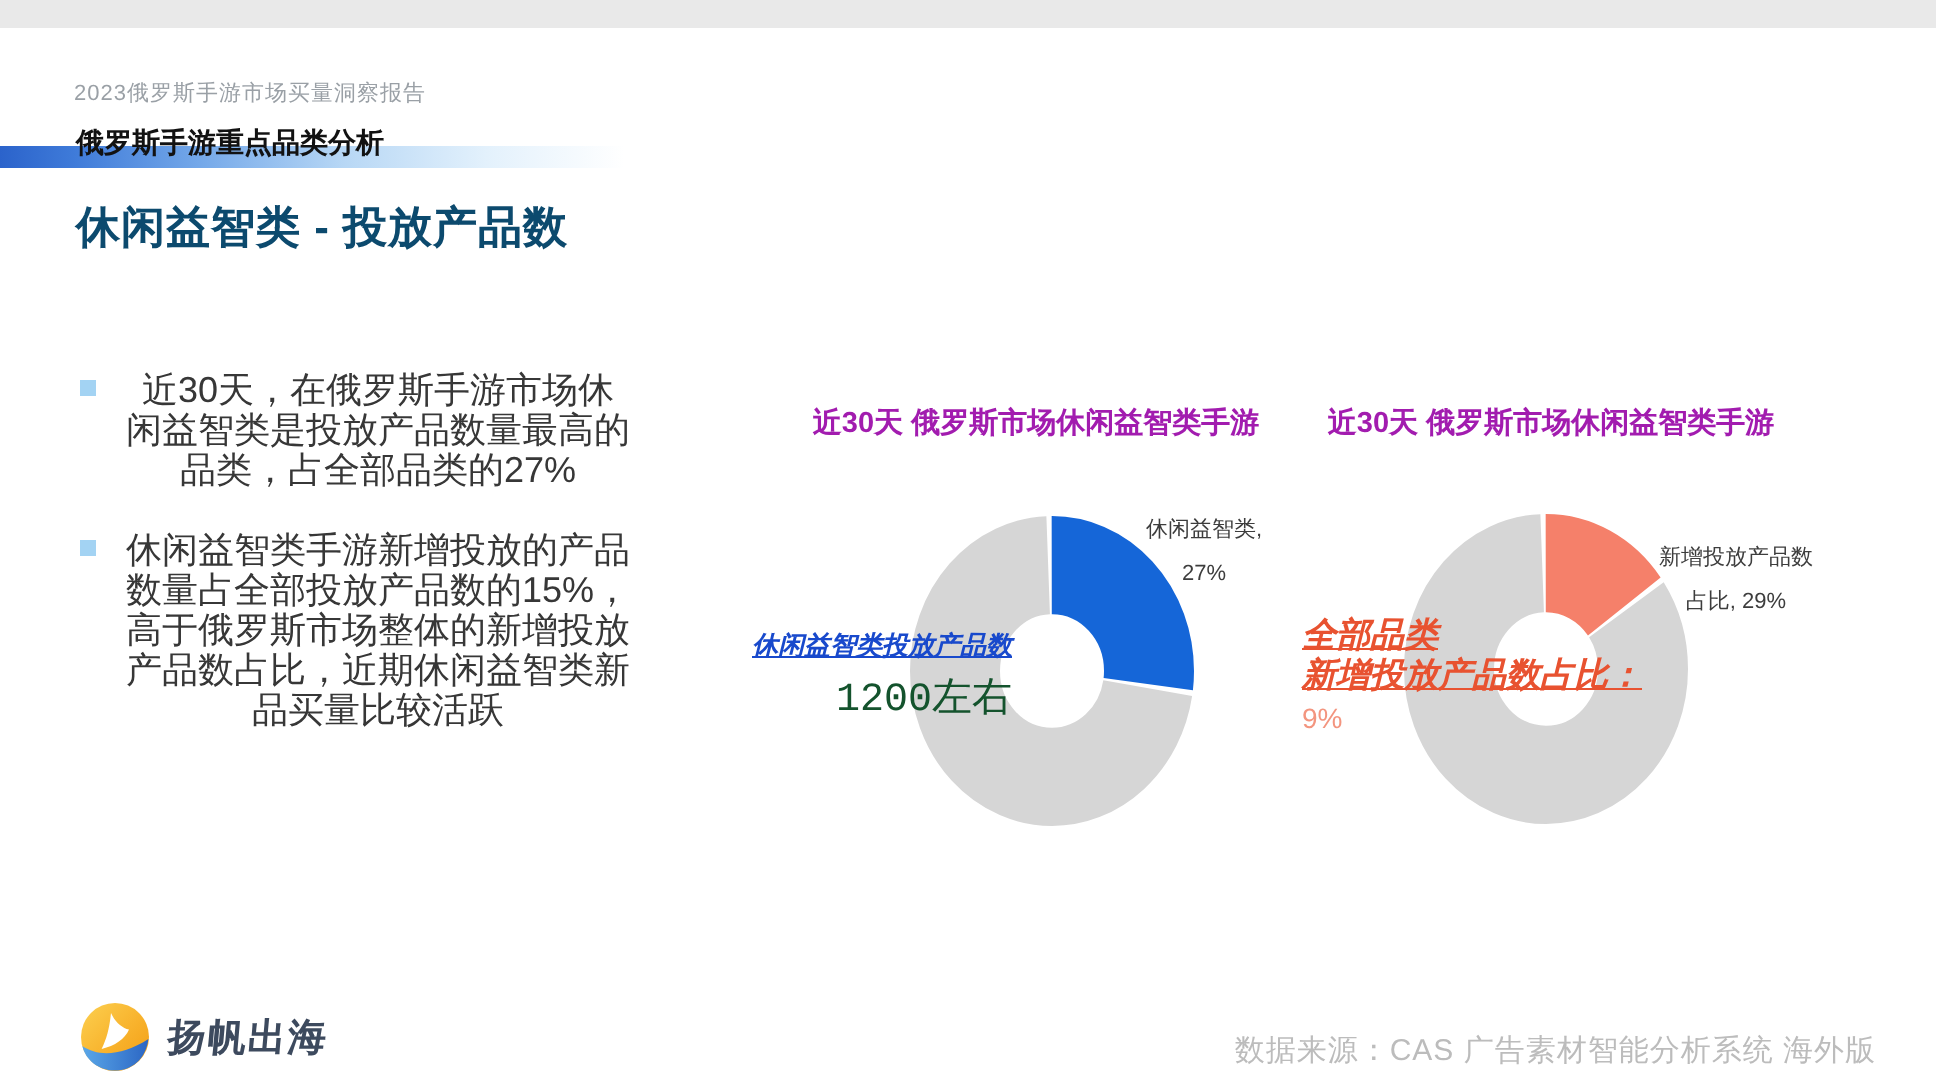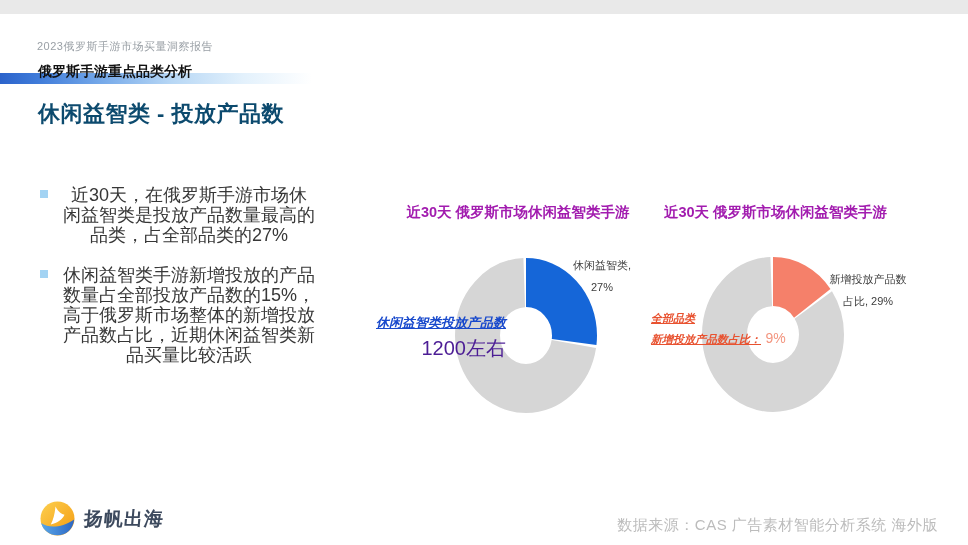--- a/index.html
+++ b/index.html
@@ -33,24 +33,24 @@
   .donut-right{left:702px;top:243px;}
 
   
   .data-label{font-size:11px;color:#3d3d3d;line-height:22px;text-align:center;}
   .data-label-left{left:550px;top:240px;width:104px;}
   .data-label-right{left:812px;top:254px;width:112px;}
 
   
   .annot-blue{left:356px;top:300px;width:150px;text-align:right;color:var(--annotation-blue,#1849cc);}
   .annot-blue .l1{font-size:13px;font-weight:700;font-style:italic;text-decoration:underline;}
-  .annot-blue .l2{font-size:20px;margin-top:3px;color:#4c1d95;}
+  .annot-blue .l2{font-size:20px;margin-top:3px;color:#14532d;font-family:Liberation Mono, monospace;}
   .annot-orange{left:651px;top:294px;width:190px;text-align:left;line-height:20px;}
   .annot-orange .l1,.annot-orange .l2-label{
-    font-size:11px;font-weight:700;font-style:italic;text-decoration:underline;
+    font-size:17px;font-weight:700;font-style:italic;text-decoration:underline;
     color:var(--annotation-orange,#e85230);}
   .annot-orange .l2-value{font-size:14px;font-weight:400;font-style:normal;text-decoration:none;
     color:var(--annotation-orange-light,#f3957f);}
 
   
   .footer-logo{left:40px;top:487px;display:flex;align-items:center;gap:9px;}
   .logo-text{font-size:19px;font-weight:700;color:var(--logo-text-navy,#3d4a5e);transform:skewX(-5deg);letter-spacing:1px;}
   .source{right:30px;top:502px;font-size:15px;color:var(--source-gray,#bcbcbc);letter-spacing:.5px;}
 </style>
 </head>

